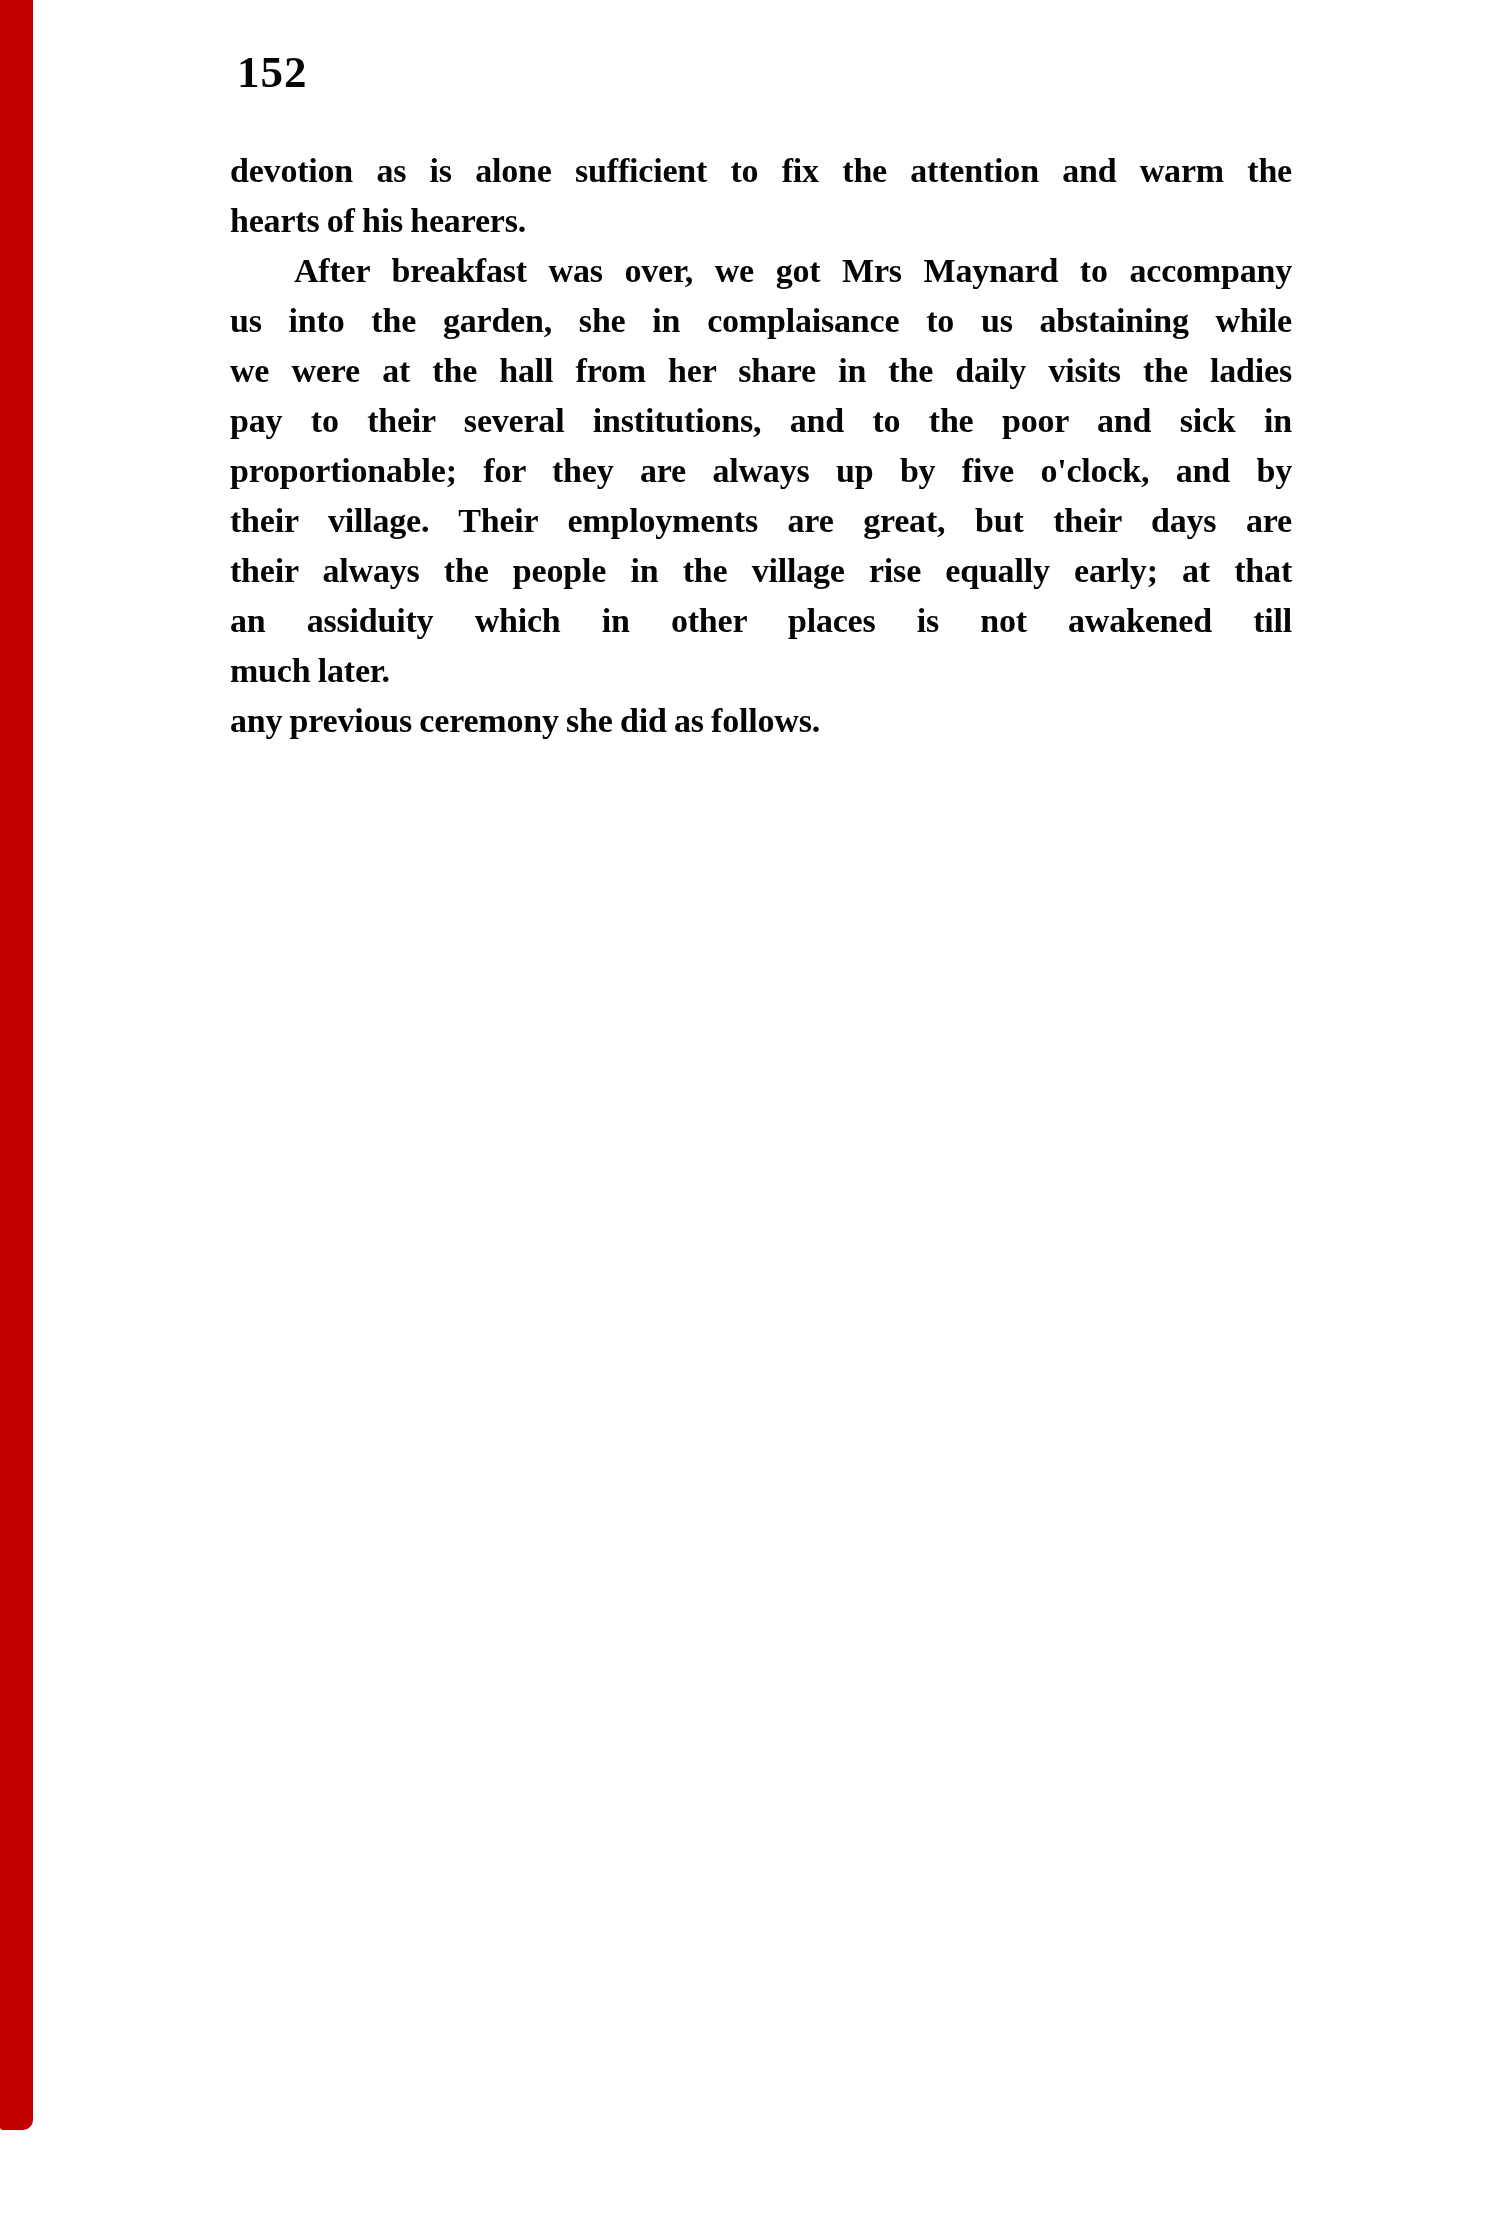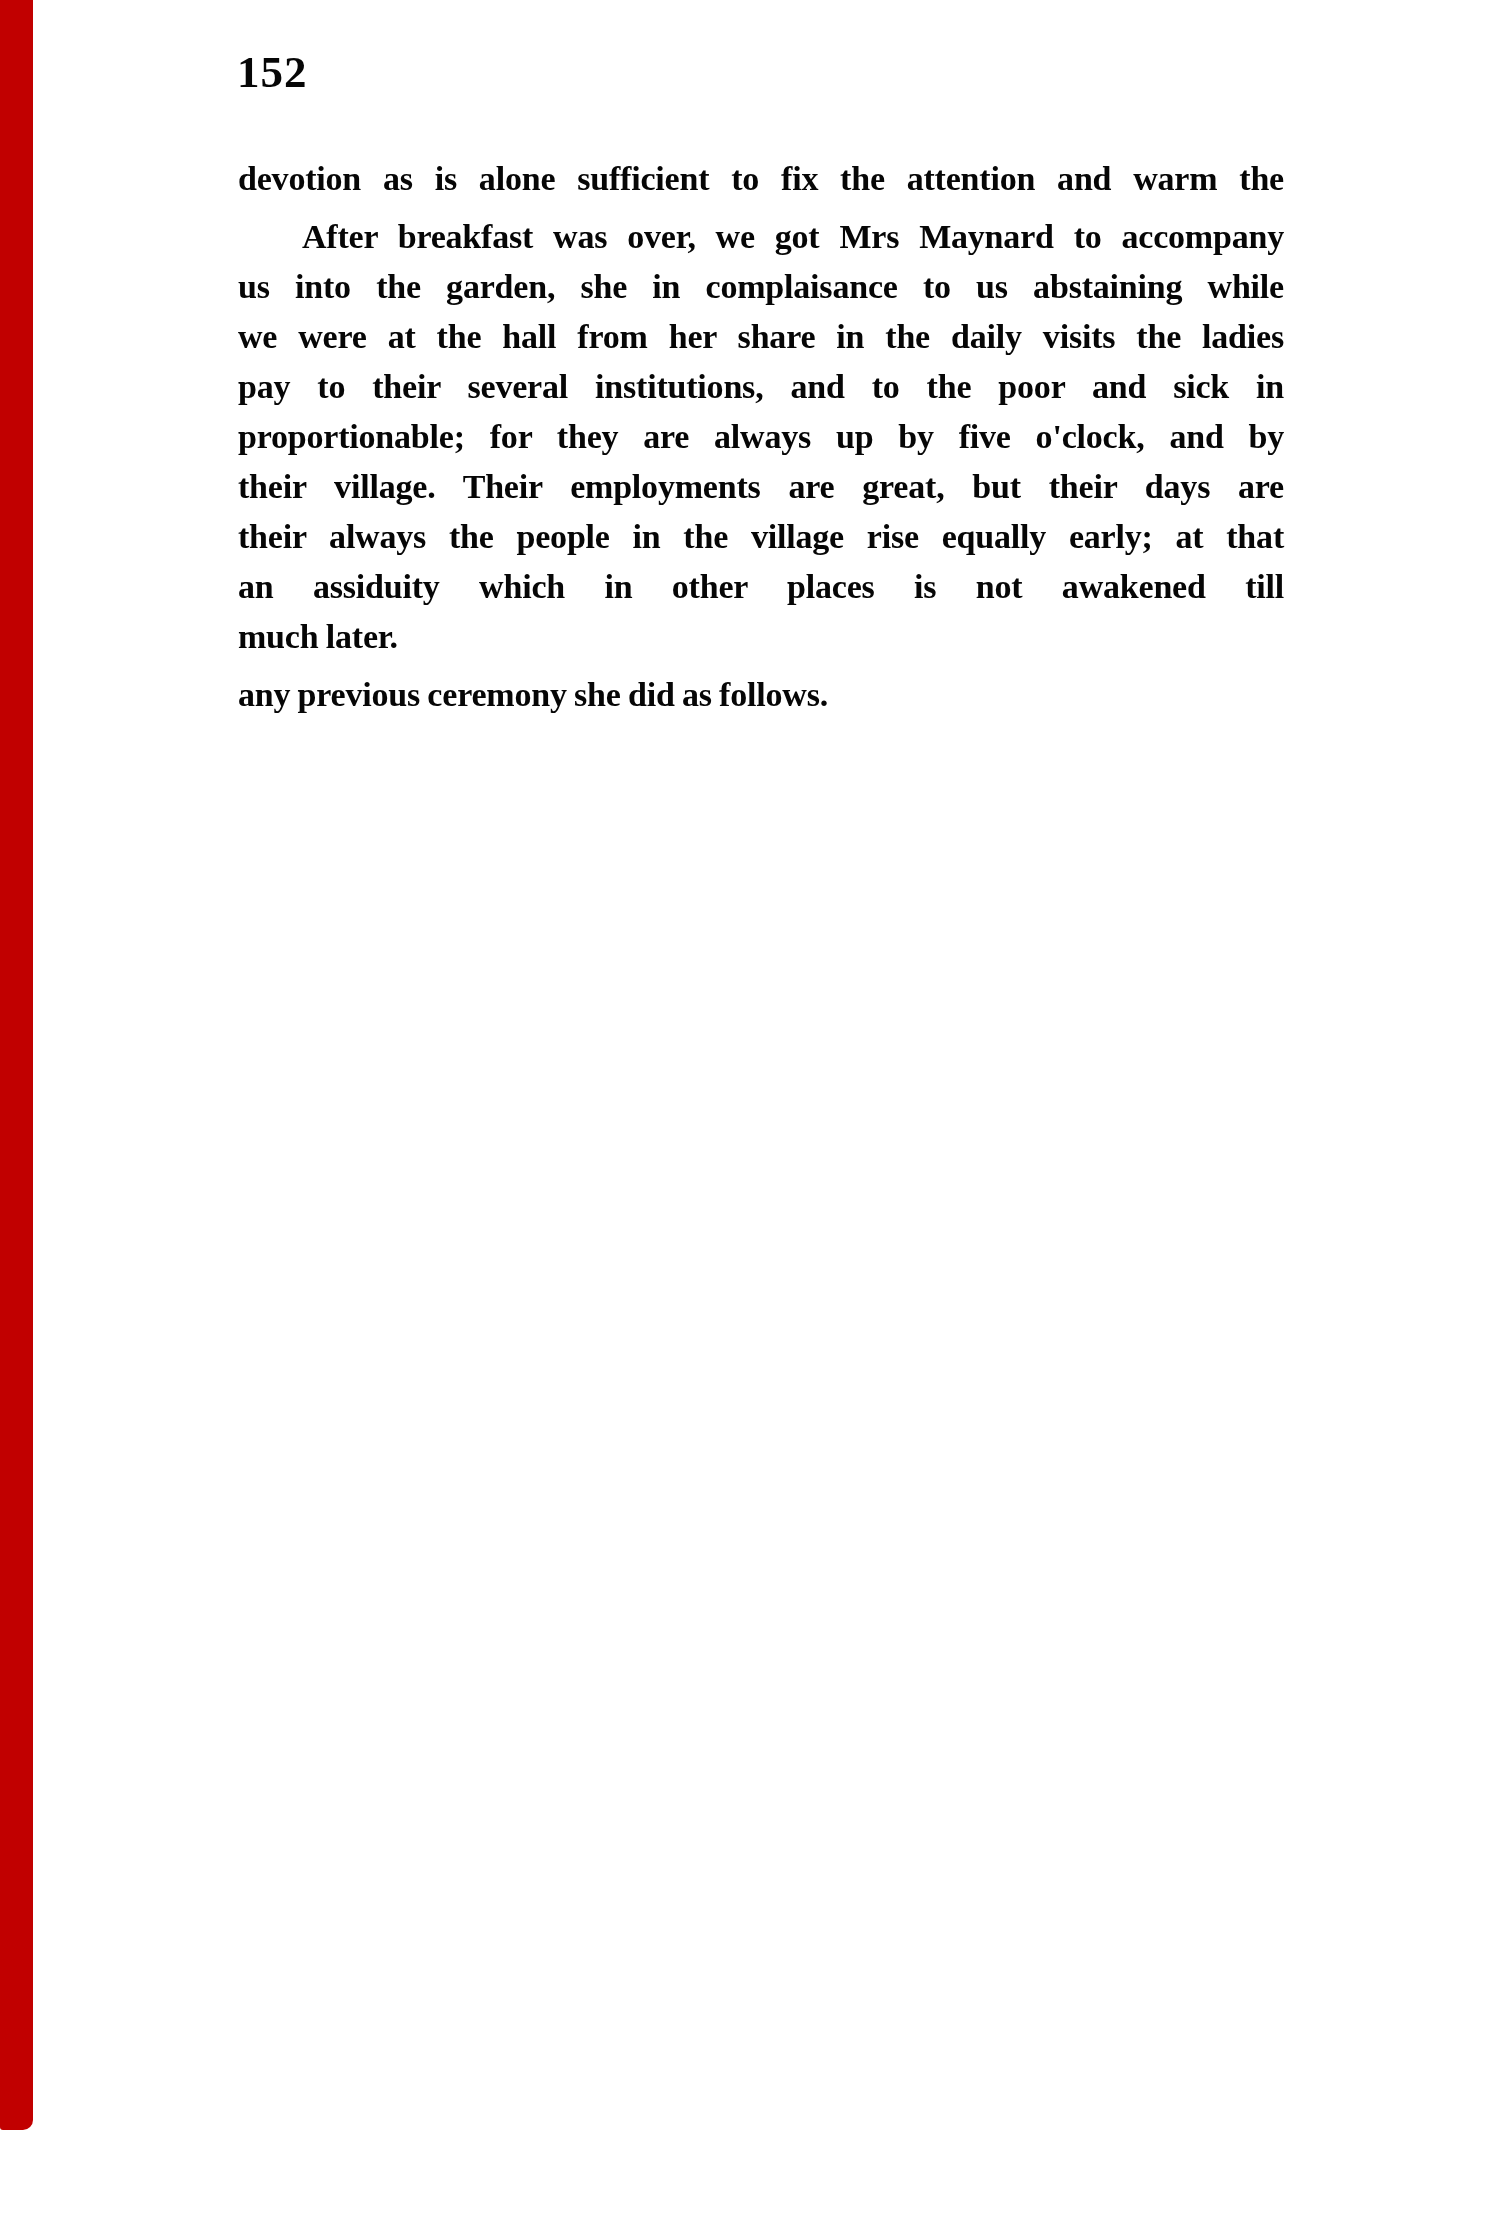--- a/index.html
+++ b/index.html
@@ -36,21 +36,21 @@
     line-height: 1;
     letter-spacing: 1px;
   }
   .text-block {
     position: absolute;
     left: 230px;
     top: 146px;
     width: 1062px;
   }
   .para {
-    margin: 8px;
+    margin: 0;
   }
   .line {
     font-size: 34px;
     font-weight: 700;
     line-height: 50px;
     letter-spacing: -0.2px;
     word-spacing: -1px;
     text-align: justify;
     text-align-last: justify;
     white-space: normal;
@@ -64,20 +64,21 @@
 </style>
 </head>
 <body>
 
 <div class="page" style="color: rgb(6, 6, 6); background: rgb(255, 255, 255);">
   <div class="spine" style="background: rgb(193, 0, 0);"></div>
   <div class="page-number">152</div>
   <div class="text-block">
       <div class="para">
         <div class="line">devotion as is alone sufficient to fix the attention and warm the</div>
+        <div class="line last">hearts of his hearers.</div>
       </div>
       <div class="para">
         <div class="line indent">After breakfast was over, we got Mrs Maynard to accompany</div>
         <div class="line">us into the garden, she in complaisance to us abstaining while</div>
         <div class="line">we were at the hall from her share in the daily visits the ladies</div>
         <div class="line">pay to their several institutions, and to the poor and sick in</div>
         <div class="line">proportionable; for they are always up by five o'clock, and by</div>
         <div class="line">their village. Their employments are great, but their days are</div>
         <div class="line">their always the people in the village rise equally early; at that</div>
         <div class="line">an assiduity which in other places is not awakened till</div>

